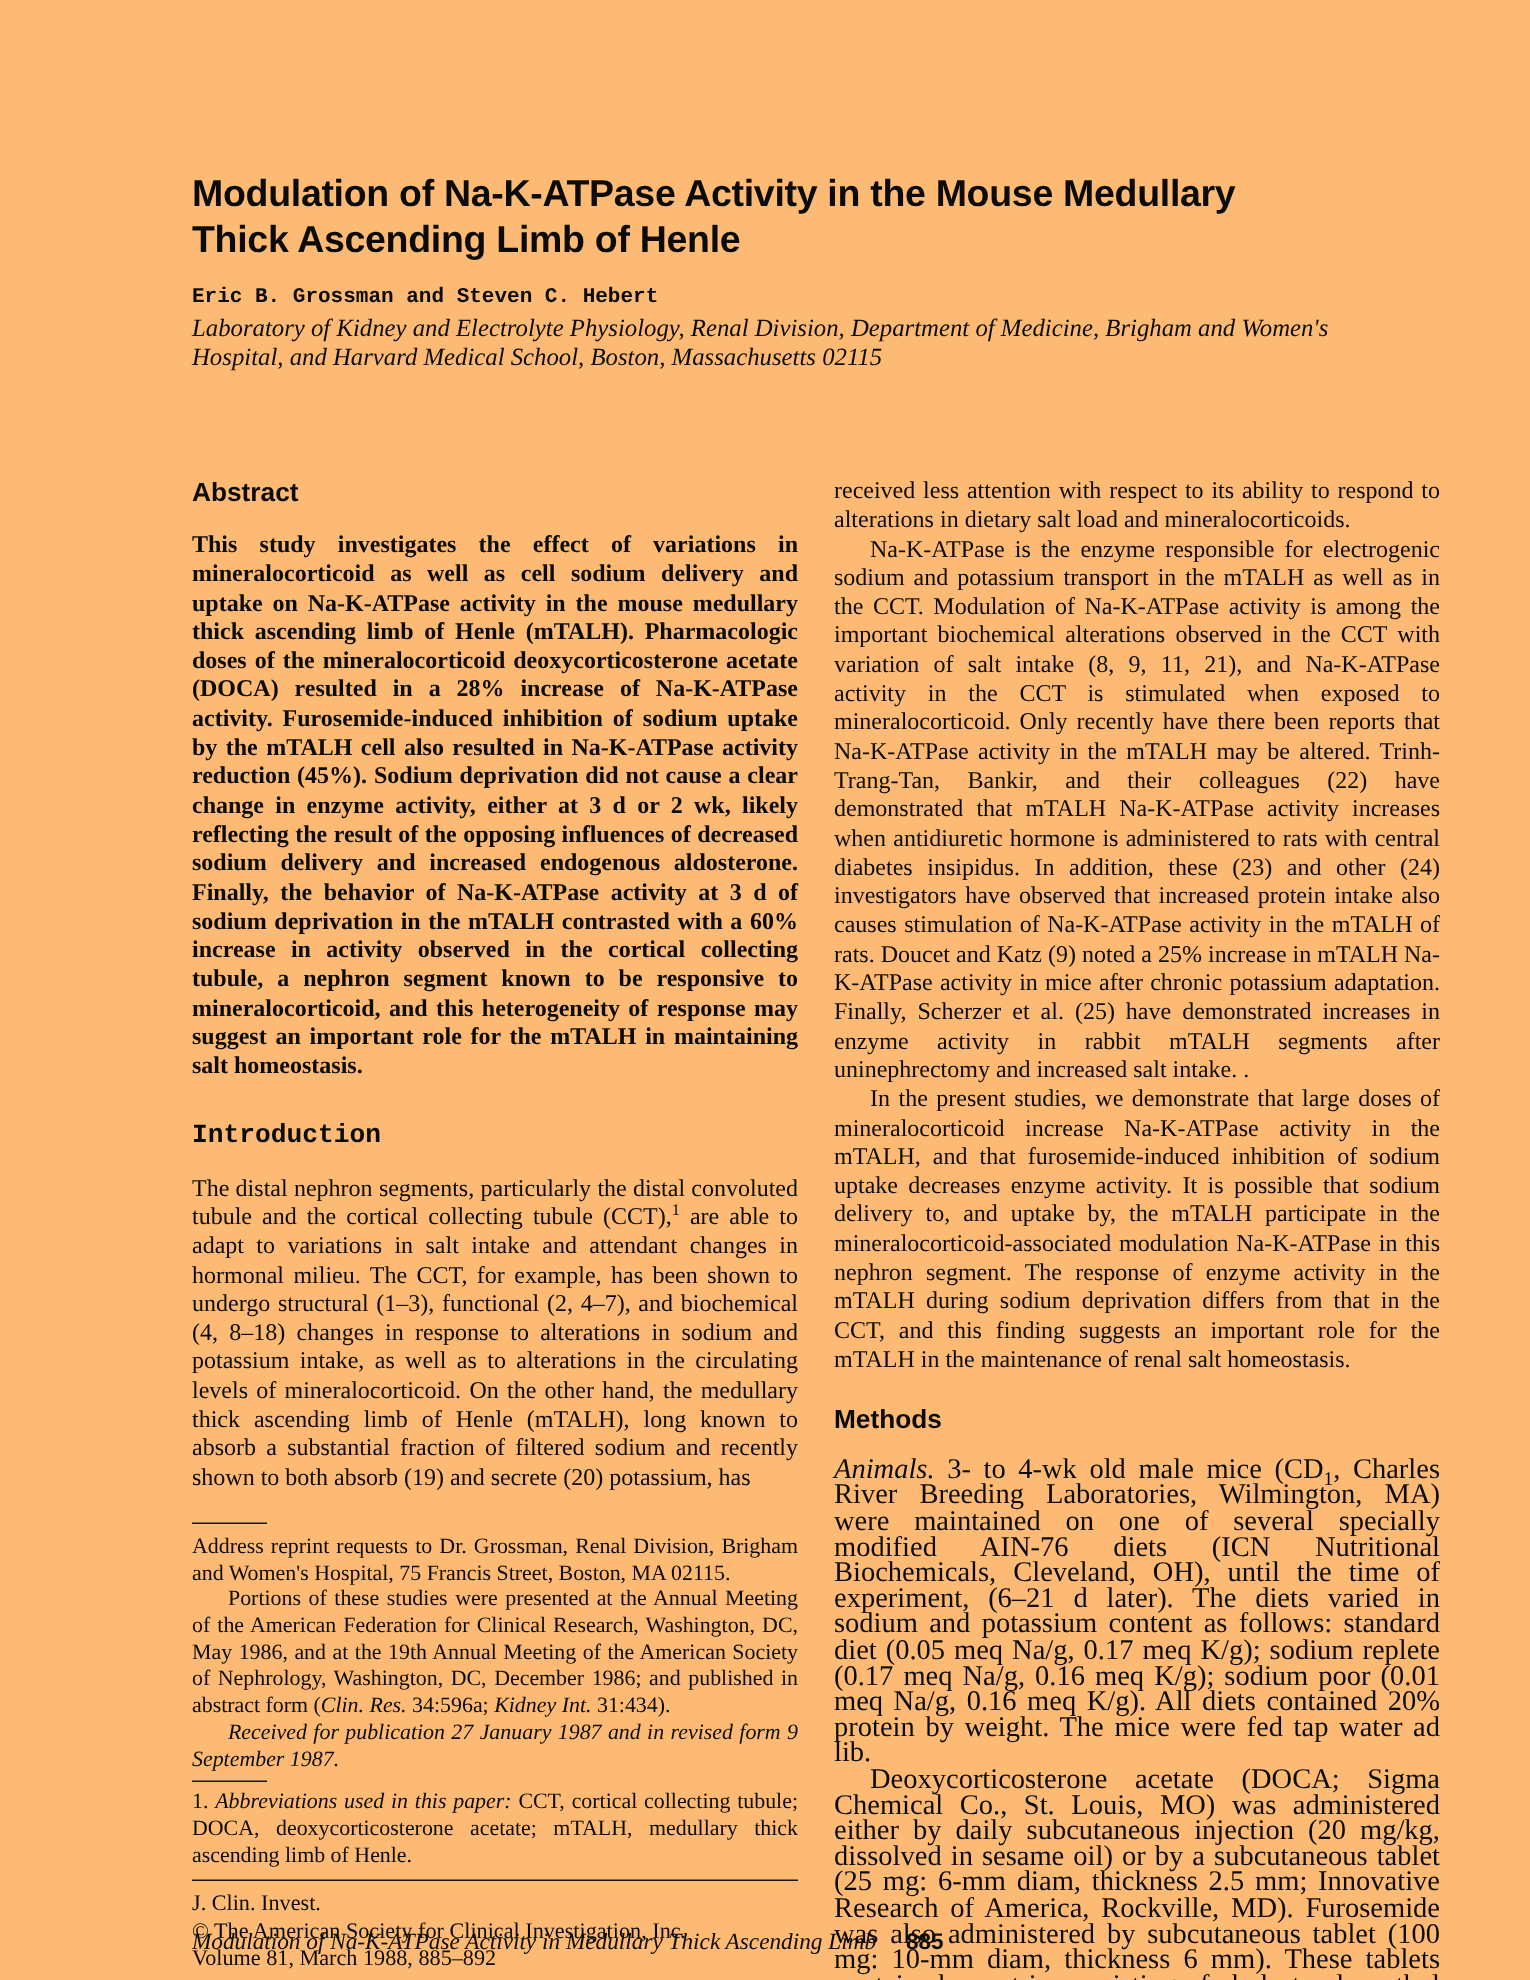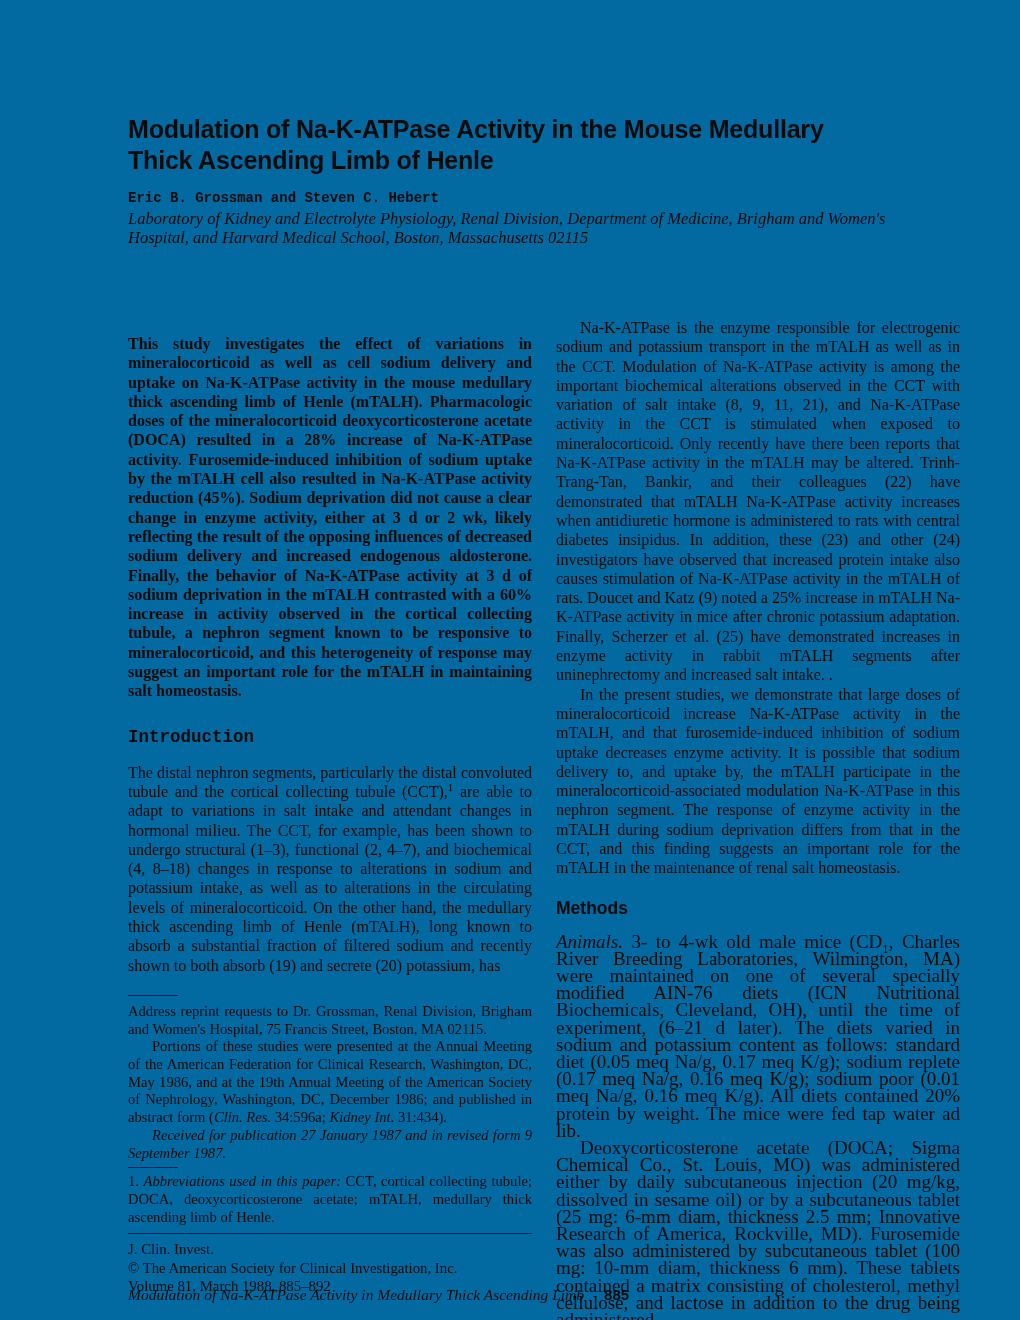--- a/index.html
+++ b/index.html
@@ -1,20 +1,20 @@
 <!DOCTYPE html>
 <html><head>
 <meta charset="utf-8">
 <style>
   html, body { margin: 0; padding: 0; background: #ffffff; }
   .page {
     position: relative;
     width: 1020px;
     height: 1320px;
-    background: #0369a1;
+    background: #fdba74;
     font-family: "Liberation Serif", serif;
     color: #0b0b0b;
     overflow: hidden;
   }
 
   
   .title-block { position: absolute; left: 128px; top: 114px; width: 812px; }
   .title {
     font-family: "Liberation Sans", sans-serif;
     font-weight: bold;
@@ -117,40 +117,42 @@
       <div>Modulation of Na-K-ATPase Activity in the Mouse Medullary</div>
       <div>Thick Ascending Limb of Henle</div>
     </div>
     <div class="authors">Eric B. Grossman and Steven C. Hebert</div>
     <div class="affiliation">Laboratory of Kidney and Electrolyte Physiology, Renal Division, Department of Medicine, Brigham and Women's Hospital, and Harvard Medical School, Boston, Massachusetts 02115</div>
   </div>
 
   <div class="columns">
 
     <div class="col">
+      <div class="heading">Abstract</div>
       <div class="body-text abstract-text">This study investigates the effect of variations in mineralocorticoid as well as cell sodium delivery and uptake on Na-K-ATPase activity in the mouse medullary thick ascending limb of Henle (mTALH). Pharmacologic doses of the mineralocorticoid deoxycorticosterone acetate (DOCA) resulted in a 28% increase of Na-K-ATPase activity. Furosemide-induced inhibition of sodium uptake by the mTALH cell also resulted in Na-K-ATPase activity reduction (45%). Sodium deprivation did not cause a clear change in enzyme activity, either at 3 d or 2 wk, likely reflecting the result of the opposing influences of decreased sodium delivery and increased endogenous aldosterone. Finally, the behavior of Na-K-ATPase activity at 3 d of sodium deprivation in the mTALH contrasted with a 60% increase in activity observed in the cortical collecting tubule, a nephron segment known to be responsive to mineralocorticoid, and this heterogeneity of response may suggest an important role for the mTALH in maintaining salt homeostasis.</div>
 
       <div class="heading intro-head">Introduction</div>
       <div class="body-text intro-text"><span>The distal nephron segments, particularly the distal convoluted tubule and the cortical collecting tubule (CCT),</span><sup>1</sup><span> are able to adapt to variations in salt intake and attendant changes in hormonal milieu. The CCT, for example, has been shown to undergo structural (1–3), functional (2, 4–7), and biochemical (4, 8–18) changes in response to alterations in sodium and potassium intake, as well as to alterations in the circulating levels of mineralocorticoid. On the other hand, the medullary thick ascending limb of Henle (mTALH), long known to absorb a substantial fraction of filtered sodium and recently shown to both absorb (19) and secrete (20) potassium, has</span></div>
 
       <hr class="fn-rule">
       <div class="small-text">Address reprint requests to Dr. Grossman, Renal Division, Brigham and Women's Hospital, 75 Francis Street, Boston, MA 02115.</div>
       <div class="small-text indent"><span>Portions of these studies were presented at the Annual Meeting of the American Federation for Clinical Research, Washington, DC, May 1986, and at the 19th Annual Meeting of the American Society of Nephrology, Washington, DC, December 1986; and published in abstract form (</span><i>Clin. Res.</i><span> 34:596a; </span><i>Kidney Int.</i><span> 31:434).</span></div>
       <div class="small-text indent received-text">Received for publication 27 January 1987 and in revised form 9 September 1987.</div>
 
       <hr class="fn-rule fn-rule-2">
       <div class="small-text"><span>1. </span><i>Abbreviations used in this paper:</i><span> CCT, cortical collecting tubule; DOCA, deoxycorticosterone acetate; mTALH, medullary thick ascending limb of Henle.</span></div>
 
       <hr class="full-rule">
       <div class="journal-line">J. Clin. Invest.</div>
       <div class="journal-line">© The American Society for Clinical Investigation, Inc.</div>
       <div class="journal-line">Volume 81, March 1988, 885–892</div>
     </div>
 
     <div class="col">
+      <div class="body-text">received less attention with respect to its ability to respond to alterations in dietary salt load and mineralocorticoids.</div>
       <div class="body-text indent">Na-K-ATPase is the enzyme responsible for electrogenic sodium and potassium transport in the mTALH as well as in the CCT. Modulation of Na-K-ATPase activity is among the important biochemical alterations observed in the CCT with variation of salt intake (8, 9, 11, 21), and Na-K-ATPase activity in the CCT is stimulated when exposed to mineralocorticoid. Only recently have there been reports that Na-K-ATPase activity in the mTALH may be altered. Trinh-Trang-Tan, Bankir, and their colleagues (22) have demonstrated that mTALH Na-K-ATPase activity increases when antidiuretic hormone is administered to rats with central diabetes insipidus. In addition, these (23) and other (24) investigators have observed that increased protein intake also causes stimulation of Na-K-ATPase activity in the mTALH of rats. Doucet and Katz (9) noted a 25% increase in mTALH Na-K-ATPase activity in mice after chronic potassium adaptation. Finally, Scherzer et al. (25) have demonstrated increases in enzyme activity in rabbit mTALH segments after uninephrectomy and increased salt intake. .</div>
       <div class="body-text indent">In the present studies, we demonstrate that large doses of mineralocorticoid increase Na-K-ATPase activity in the mTALH, and that furosemide-induced inhibition of sodium uptake decreases enzyme activity. It is possible that sodium delivery to, and uptake by, the mTALH participate in the mineralocorticoid-associated modulation Na-K-ATPase in this nephron segment. The response of enzyme activity in the mTALH during sodium deprivation differs from that in the CCT, and this finding suggests an important role for the mTALH in the maintenance of renal salt homeostasis.</div>
 
       <div class="heading methods-head">Methods</div>
       <div class="small-text methods-text"><i>Animals.</i><span> 3- to 4-wk old male mice (CD</span><sub>1</sub><span>, Charles River Breeding Laboratories, Wilmington, MA) were maintained on one of several specially modified AIN-76 diets (ICN Nutritional Biochemicals, Cleveland, OH), until the time of experiment, (6–21 d later). The diets varied in sodium and potassium content as follows: standard diet (0.05 meq Na/g, 0.17 meq K/g); sodium replete (0.17 meq Na/g, 0.16 meq K/g); sodium poor (0.01 meq Na/g, 0.16 meq K/g). All diets contained 20% protein by weight. The mice were fed tap water ad lib.</span></div>
       <div class="small-text methods-text methods-more indent">Deoxycorticosterone acetate (DOCA; Sigma Chemical Co., St. Louis, MO) was administered either by daily subcutaneous injection (20 mg/kg, dissolved in sesame oil) or by a subcutaneous tablet (25 mg: 6-mm diam, thickness 2.5 mm; Innovative Research of America, Rockville, MD). Furosemide was also administered by subcutaneous tablet (100 mg: 10-mm diam, thickness 6 mm). These tablets contained a matrix consisting of cholesterol, methyl cellulose, and lactose in addition to the drug being administered.</div>
       <div class="small-text methods-text methods-more indent">The tablets were inserted subcutaneously through a small dorsal transverse incision under light ether anesthesia, and the incision closed with 6-0 silk sutures. Immediate and long-term postoperative survival</div>
     </div>
 
   </div>

